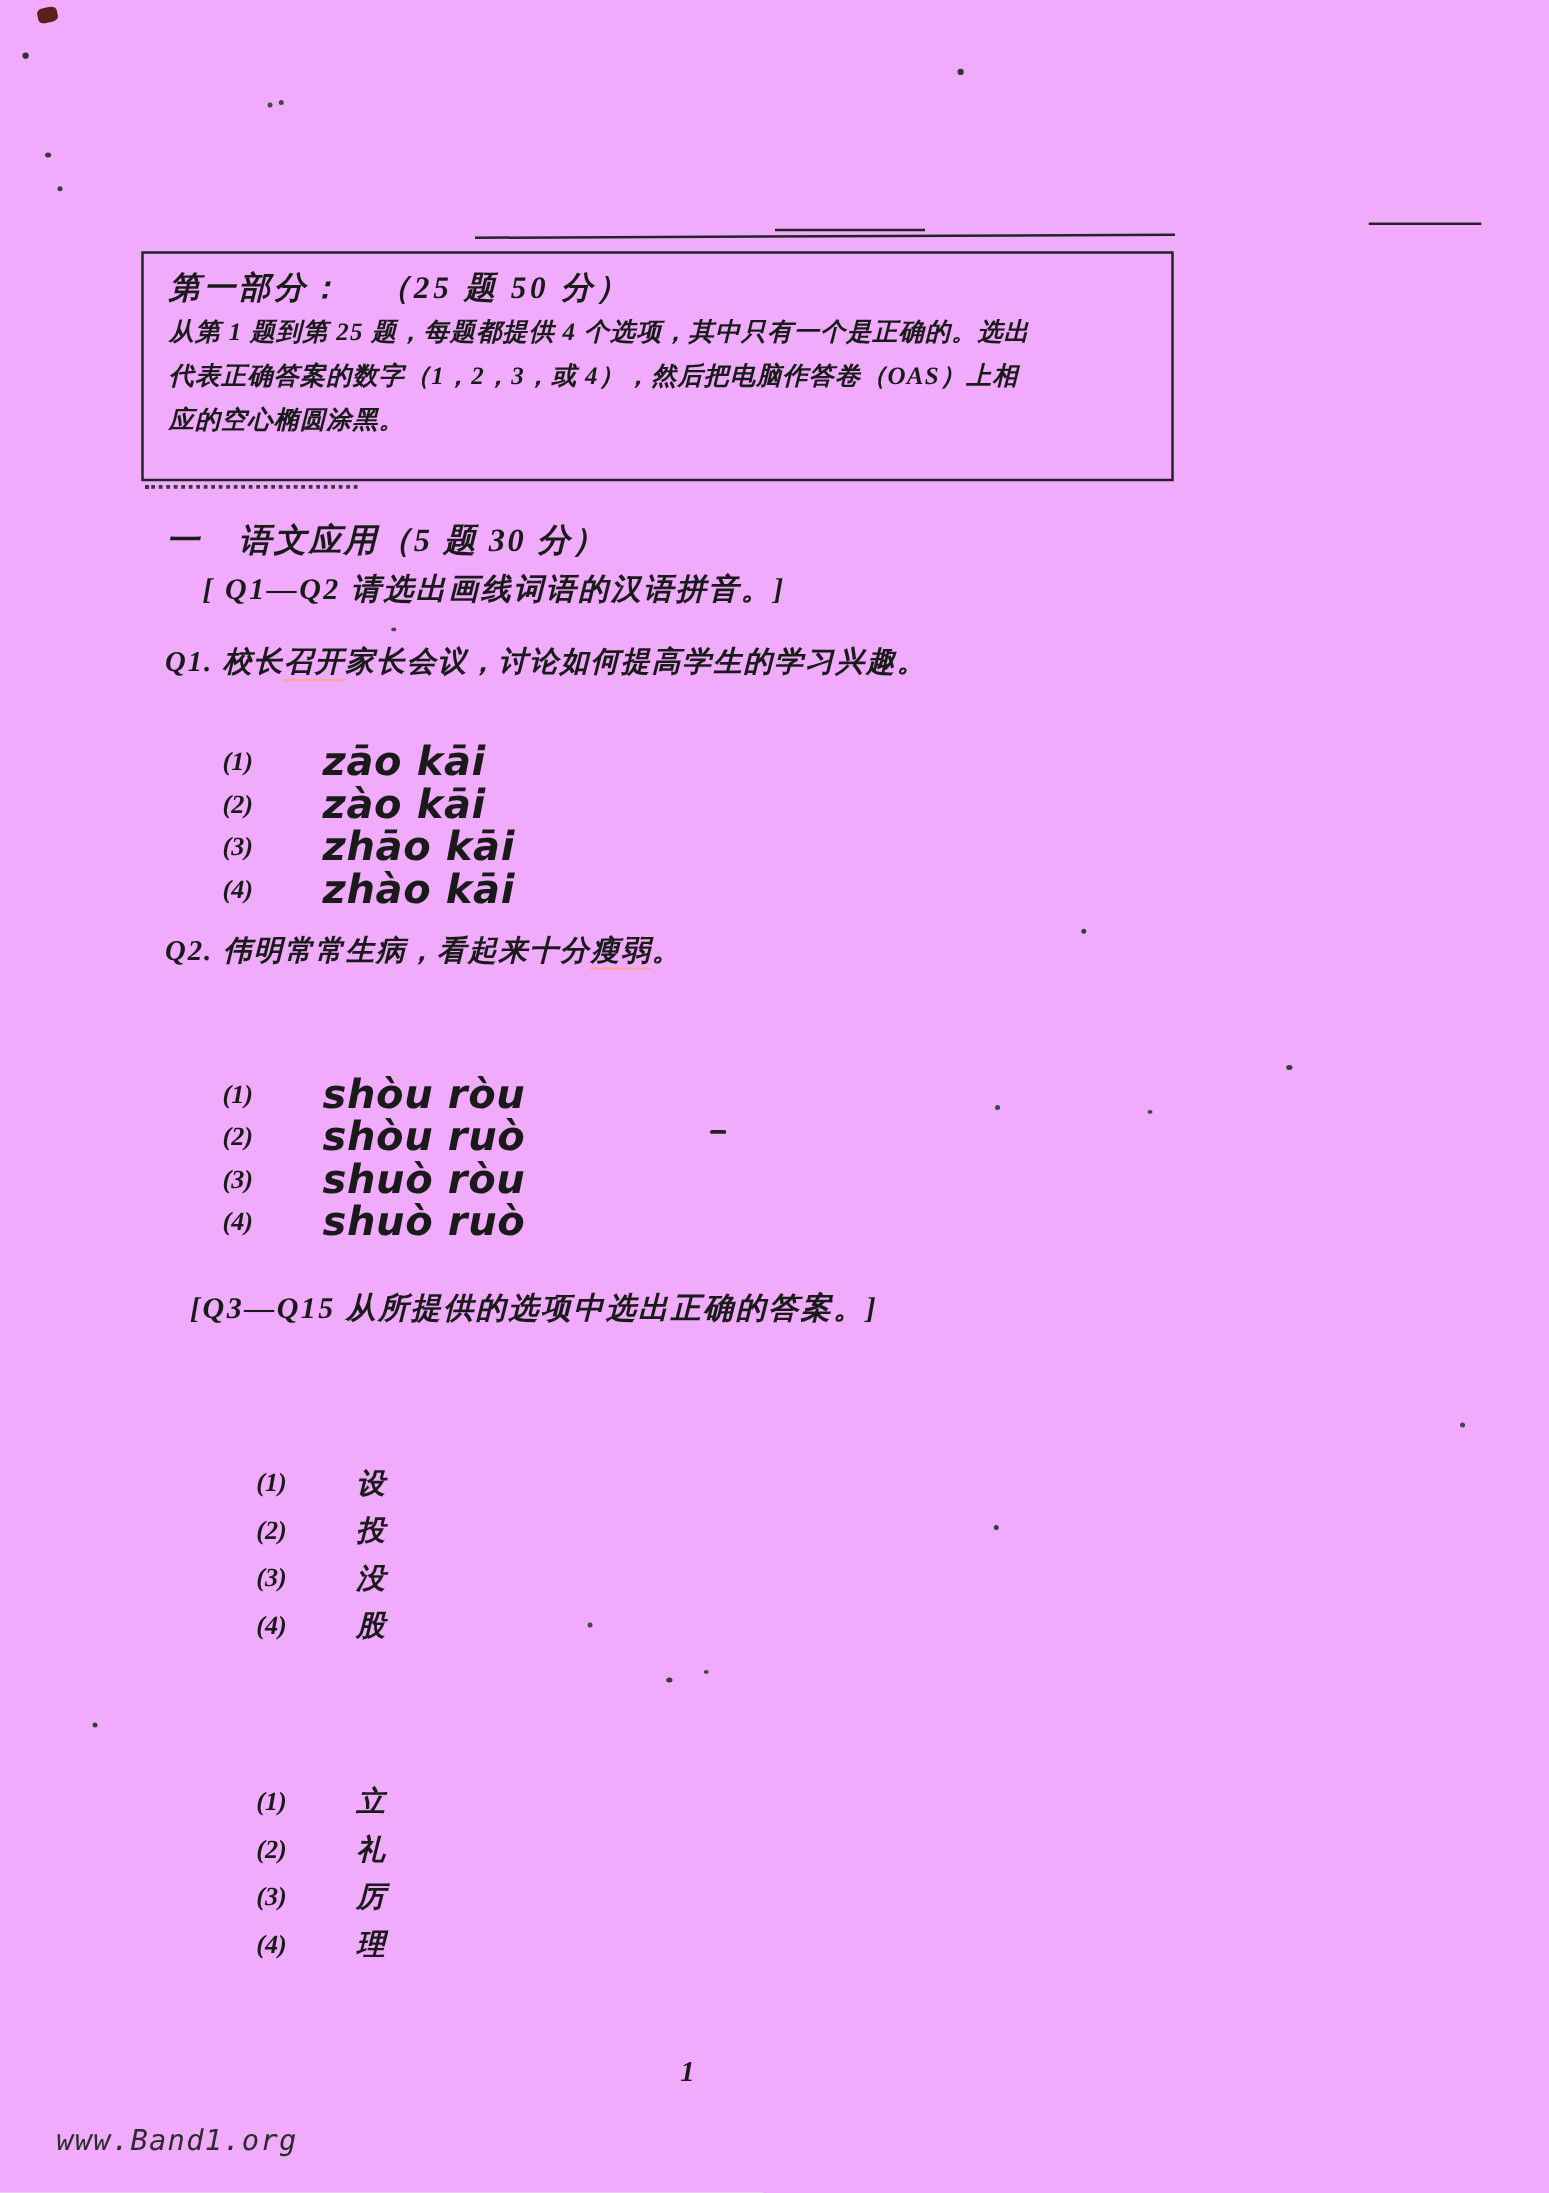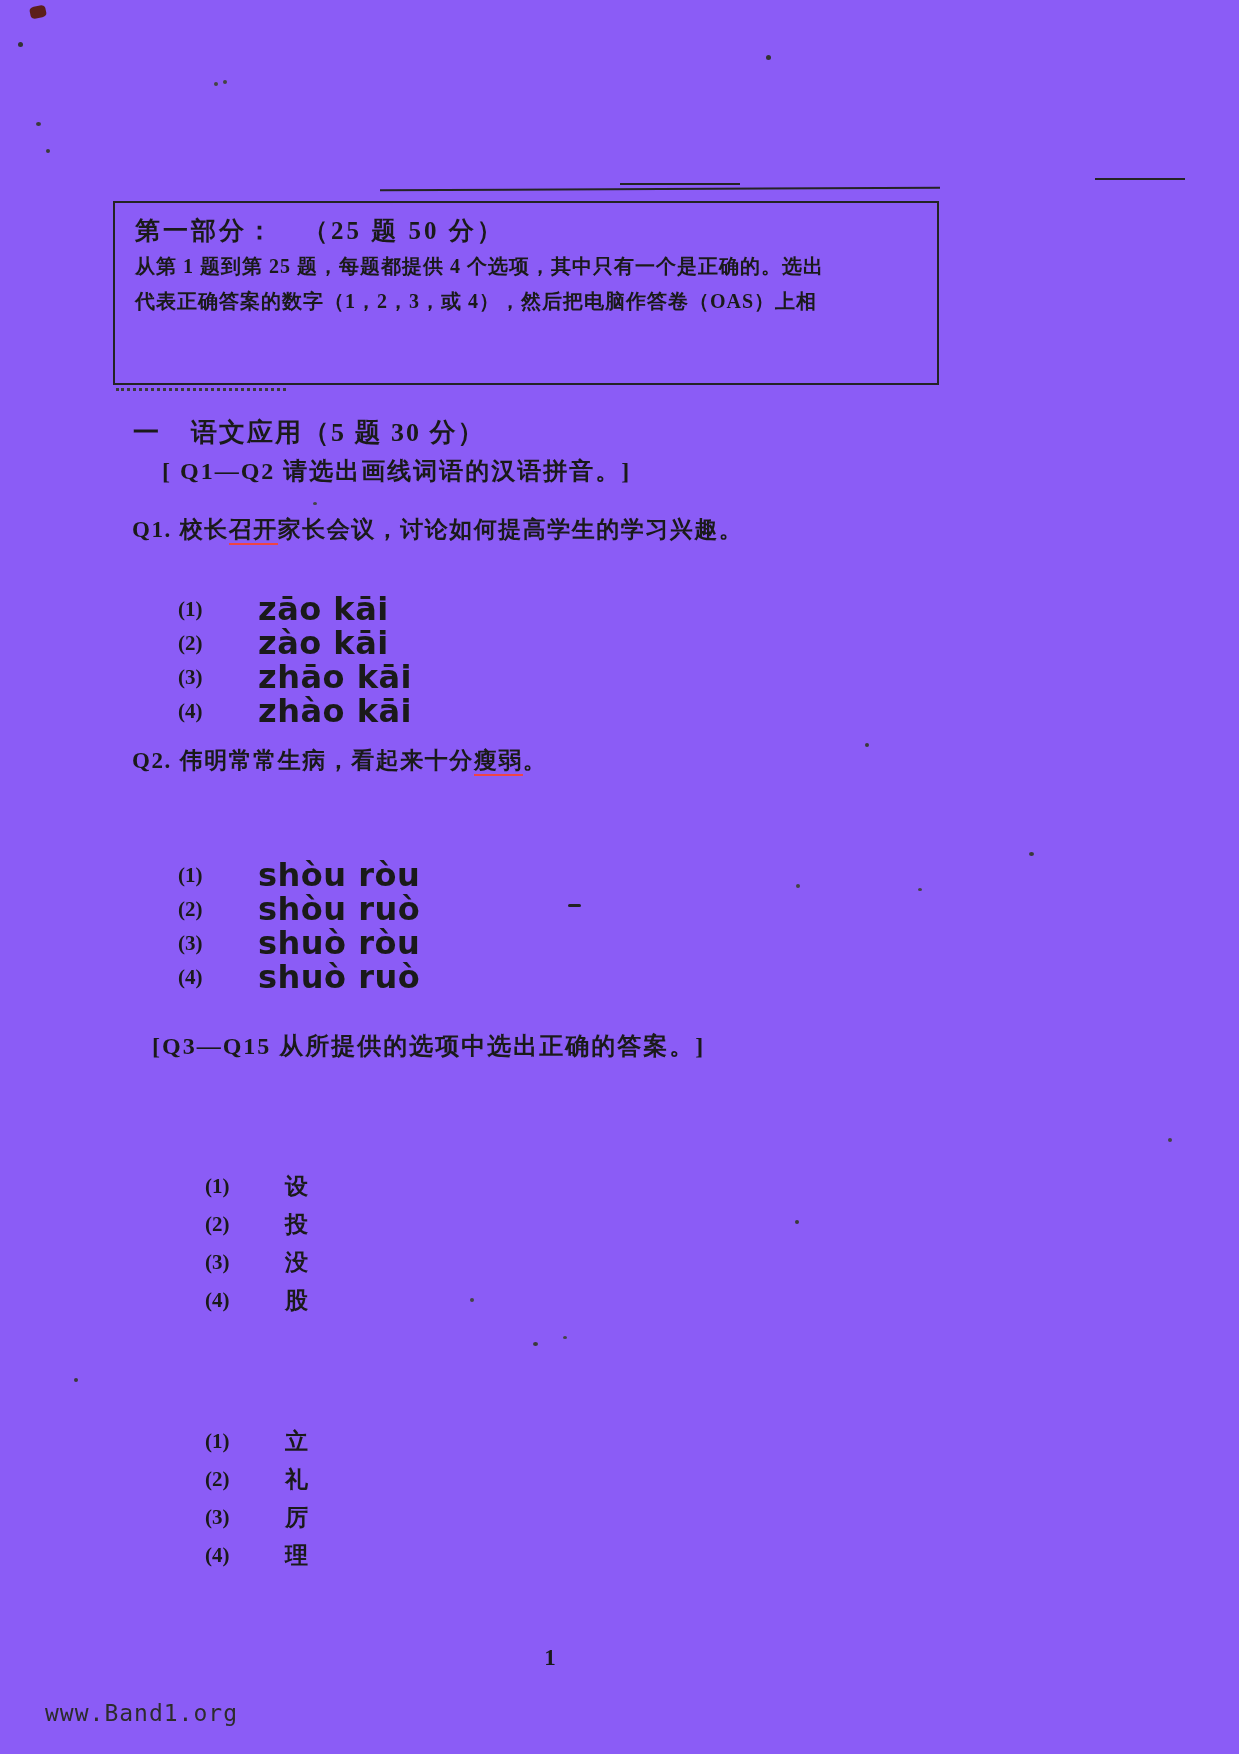--- a/index.html
+++ b/index.html
@@ -1,23 +1,24 @@
 <!DOCTYPE html>
 <html><head>
 <meta charset="utf-8">
 <style>
   html,body{margin:0;padding:0;background:#e8e8e8;}
   .page{
     position:relative;
     width:1239px;height:1754px;
     margin:0 auto;
-    background:#8b5cf6;
+    background:#f0abfc;
     overflow:hidden;
     color:#1a1a1a;
     font-family:"Liberation Serif","DejaVu Serif",serif;
+    font-style:italic;
   }
   
   .box{
     position:absolute;left:113px;top:201px;width:826px;height:184px;
     border:2px solid #242424;
     box-sizing:border-box;
     padding:10px 20px 0 20px;
   }
   .box-title{
     font-size:25px;font-weight:700;letter-spacing:3px;
@@ -39,21 +40,21 @@
   .section-heading .dash{margin-right:30px;}
   .instruction{
     position:absolute;
     font-size:24px;font-weight:700;letter-spacing:2px;white-space:nowrap;
   }
   .q{
     position:absolute;
     font-size:23px;font-weight:600;letter-spacing:1.5px;white-space:nowrap;
   }
   .q .qlabel{margin-right:8px;}
-  .u{border-bottom:2px solid #ef4444;padding-bottom:1px;}
+  .u{border-bottom:2px solid #fca5a5;padding-bottom:1px;}
   .blank{letter-spacing:0;}
   .opts{position:absolute;}
   .opt{display:flex;align-items:center;}
   .opt.h34{height:34px;}
   .opt.h38{height:38px;}
   .opt .num{
     width:80px;font-size:21px;font-weight:600;
     font-family:"Liberation Serif","DejaVu Serif",serif;
   }
   .opt .val.pinyin{
@@ -102,20 +103,21 @@
 
   <div class="artifact" style="left:380px;top:188px;width:560px;transform:rotate(-0.25deg);"></div>
   <div class="artifact" style="left:620px;top:183px;width:120px;"></div>
   <div class="artifact" style="left:1095px;top:178px;width:90px;"></div>
   <div class="dotted-remnant"></div>
 
   <div class="box">
     <div class="box-title">第一部分：　（25 题 50 分）</div>
     <div class="box-line">从第 1 题到第 25 题，每题都提供 4 个选项，其中只有一个是正确的。选出</div>
     <div class="box-line">代表正确答案的数字（1，2，3，或 4），然后把电脑作答卷（OAS）上相</div>
+    <div class="box-line">应的空心椭圆涂黑。</div>
   </div>
 
   <div class="section-heading">
     <span class="dash">一</span><span>语文应用（5 题 30 分）</span>
   </div>
 
   <div class="instruction" style="left:162px;top:455px;">[ Q1—Q2 请选出画线词语的汉语拼音。]</div>
 
   <div class="q" style="left:132px;top:514px;">
     <span class="qlabel">Q1.</span><span>校长</span><span class="u">召开</span><span class="blank"></span><span>家长会议，讨论如何提高学生的学习兴趣。</span>

